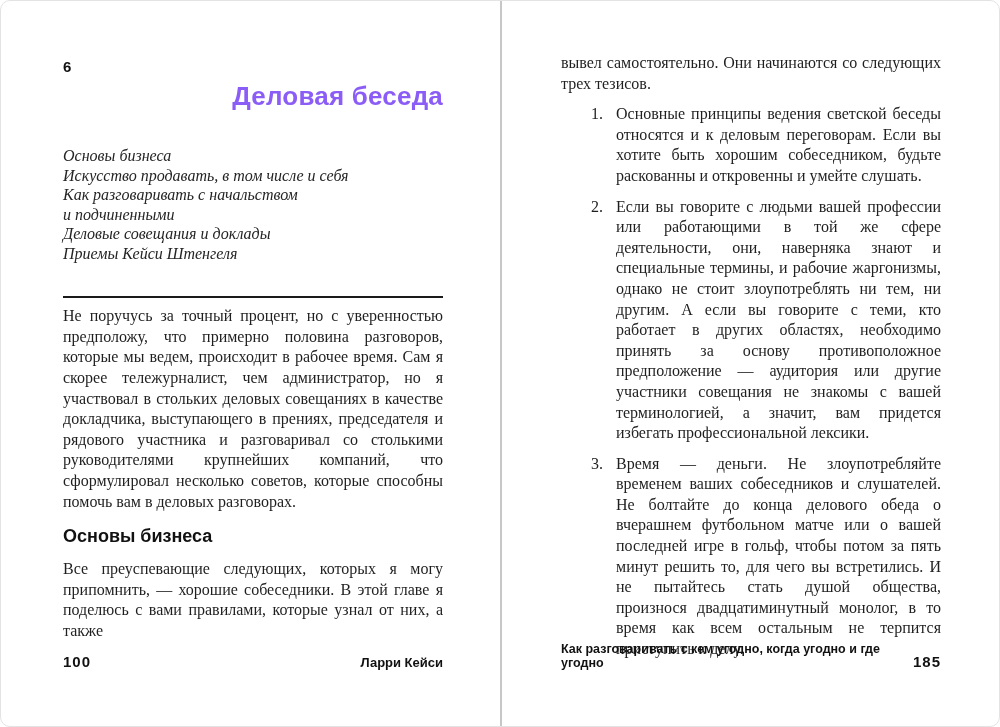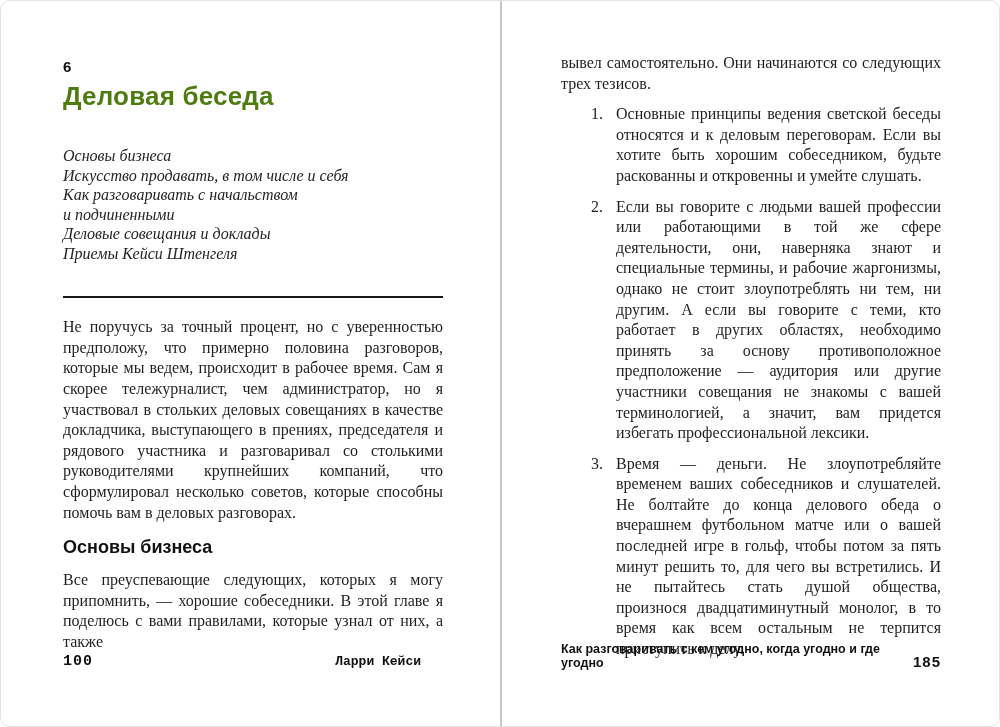--- a/index.html
+++ b/index.html
@@ -45,21 +45,22 @@
     line-height: 1;
     color: #111111;
   }
   .chapter-title {
     margin-top: 9px;
     font-family: "Liberation Sans", sans-serif;
     font-weight: bold;
     font-size: 26px;
     line-height: 1.05;
     letter-spacing: 0.2px;
-    color: #4d7c0f;
+    color: #8b5cf6;
+    text-align: right;
   }
   .epigraph {
     margin-top: 36px;
     font-style: italic;
     font-size: 16px;
     line-height: 19.5px;
     white-space: pre-line;
     color: #242424;
   }
   .rule {
@@ -67,21 +68,21 @@
     height: 2px;
     width: 100%;
     background: #1a1a1a;
   }
   .body-text {
     font-size: 16px;
     line-height: 20.6px;
     text-align: justify;
     color: #1f1f1f;
   }
-  .para-1 { margin-top: 19px; }
+  .para-1 { margin-top: 8px; }
   .section-heading {
     margin-top: 15px;
     font-family: "Liberation Sans", sans-serif;
     font-weight: bold;
     font-size: 18px;
     line-height: 1.1;
     color: #111111;
   }
   .para-2 { margin-top: 12px; }
 
@@ -117,21 +118,21 @@
     left: 0;
     right: 0;
     bottom: 56px;
     display: flex;
     justify-content: space-between;
     align-items: baseline;
     font-family: "Liberation Sans", sans-serif;
     font-weight: bold;
     color: #111111;
   }
-  .page-left  .page-footer { padding: 0 80px 0 62px; font-family: Liberation Mono, monospace; }
+  .page-left  .page-footer { padding: 0 58px 0 62px; }
   .page-right .page-footer { padding: 0 60px 0 60px; align-items: flex-end; }
   .folio { font-size: 15px; letter-spacing: 1px; }
   .running-title { font-size: 13px; }
   .page-right .running-title { font-size: 12.5px; }
 </style>
 </head>
 <body>
 
 <div class="spread">
 

